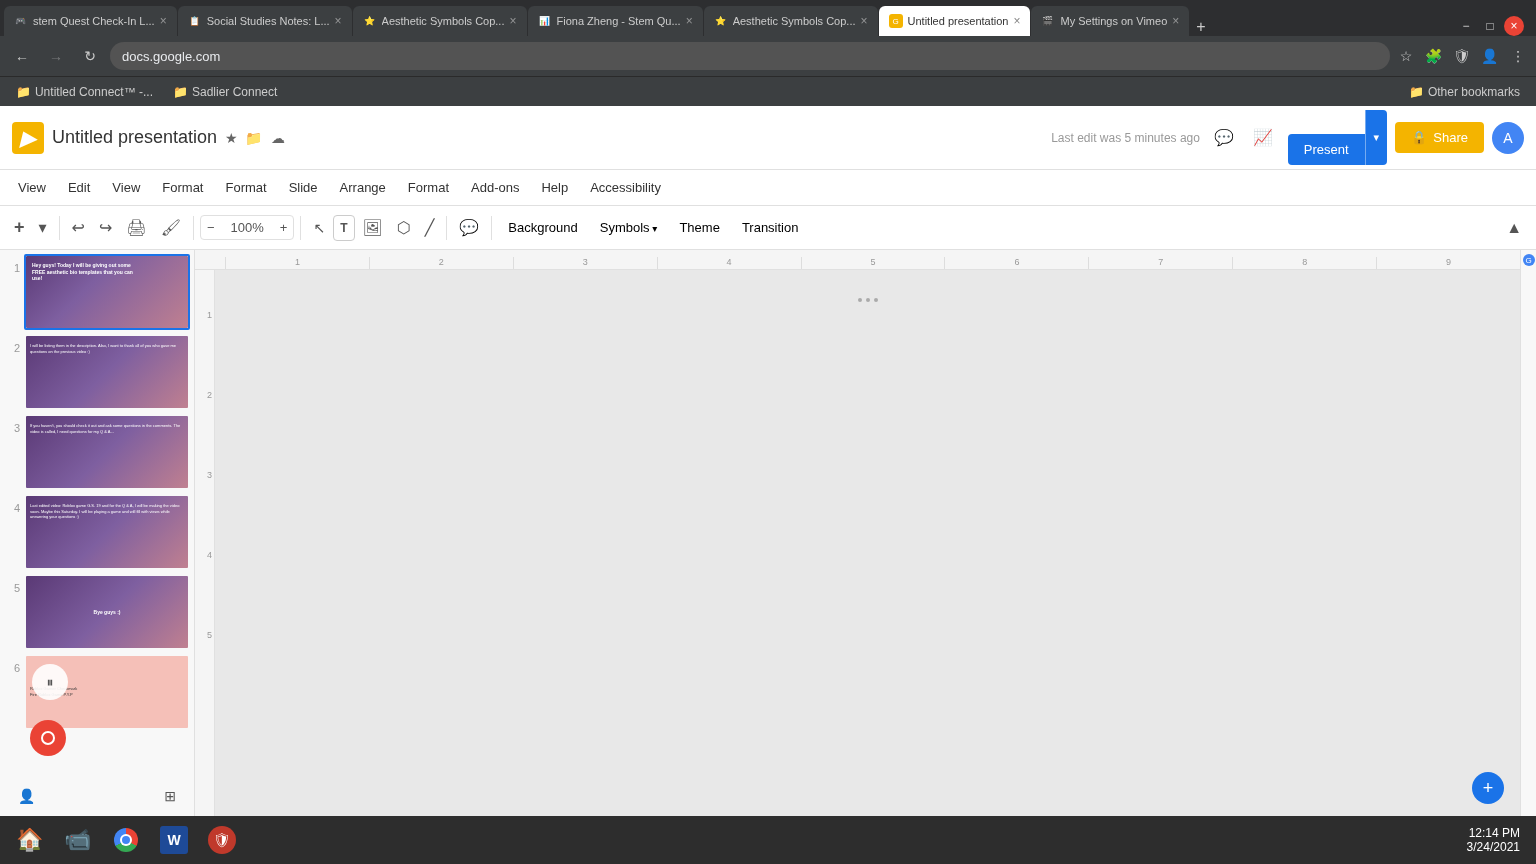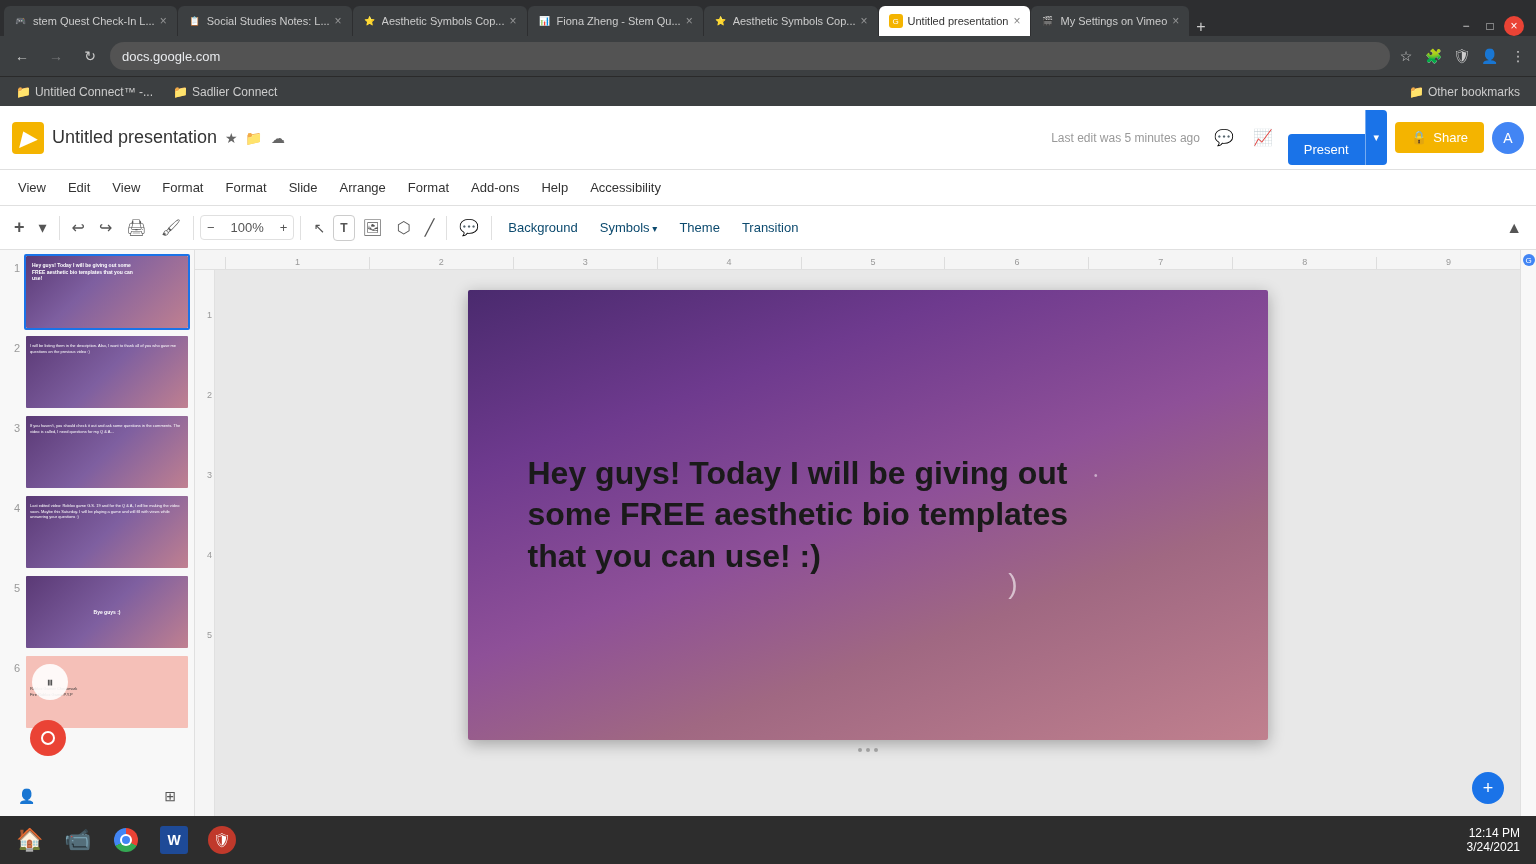--- a/index.html
+++ b/index.html
@@ -39,21 +39,21 @@
     .icon-btn { background: none; border: none; cursor: pointer; color: #555; font-size: 16px; padding: 6px; border-radius: 4px; }
 
     
     .menu-bar { display: flex; align-items: center; height: 36px; padding: 0 8px; background: #fff; border-bottom: 1px solid #e0e0e0; gap: 2px; }
     .menu-item { padding: 4px 10px; border-radius: 4px; cursor: pointer; font-size: 13px; color: #333; }
 
     
     .toolbar { display: flex; align-items: center; height: 44px; padding: 0 8px; background: #fff; border-bottom: 1px solid #e0e0e0; gap: 2px; }
     .tb-btn { background: none; border: none; cursor: pointer; color: #555; font-size: 16px; padding: 5px 6px; border-radius: 4px; display: flex; align-items: center; gap: 2px; }
     .tb-separator { width: 1px; height: 24px; background: #e0e0e0; margin: 0 4px; }
-    .tb-label-btn { background: none; border: none; cursor: pointer; font-size: 13px; color: #0c4a6e; padding: 5px 10px; border-radius: 4px; font-weight: 500; }
+    .tb-label-btn { background: none; border: none; cursor: pointer; font-size: 13px; color: #000000; padding: 5px 10px; border-radius: 4px; font-weight: 500; }
     .tb-label-btn.with-arrow::after { content: ' ▾'; font-size: 10px; }
     .zoom-btn { display: flex; align-items: center; border: 1px solid #e0e0e0; border-radius: 4px; overflow: hidden; }
     .zoom-btn button { background: none; border: none; cursor: pointer; padding: 4px 6px; font-size: 13px; color: #555; }
 
     
     .main-content { display: flex; flex: 1; overflow: hidden; }
 
     
     .slide-panel { width: 195px; background: #f8f8f8; border-right: 1px solid #e0e0e0; overflow-y: auto; padding: 4px; display: flex; flex-direction: column; gap: 4px; }
     .slide-thumb-container { display: flex; align-items: flex-start; gap: 4px; }
@@ -354,25 +354,20 @@
         <div style="width:20px; background:#f5f5f5; border-right:1px solid #e0e0e0; display:flex; flex-direction:column; align-items:flex-end; padding-top:40px; gap:0;">
           <div style="font-size:9px; color:#999; height:80px; display:flex; align-items:flex-start; padding-right:2px;">1</div>
           <div style="font-size:9px; color:#999; height:80px; display:flex; align-items:flex-start; padding-right:2px;">2</div>
           <div style="font-size:9px; color:#999; height:80px; display:flex; align-items:flex-start; padding-right:2px;">3</div>
           <div style="font-size:9px; color:#999; height:80px; display:flex; align-items:flex-start; padding-right:2px;">4</div>
           <div style="font-size:9px; color:#999; height:80px; display:flex; align-items:flex-start; padding-right:2px;">5</div>
         </div>
 
         <div class="canvas-container">
 
-          <div class="slide-canvas">
-            <div class="slide-main-text">Hey guys! Today I will be giving out some FREE aesthetic bio templates that you can use! :)</div>
-            <div class="moon-decor">)</div>
-            <div class="star-decor">•</div>
-          </div>
 
           <div class="slide-bottom-dots">
             <div class="dot"></div>
             <div class="dot"></div>
             <div class="dot"></div>
           </div>
 
 
           <button class="add-btn">+</button>
         </div>

